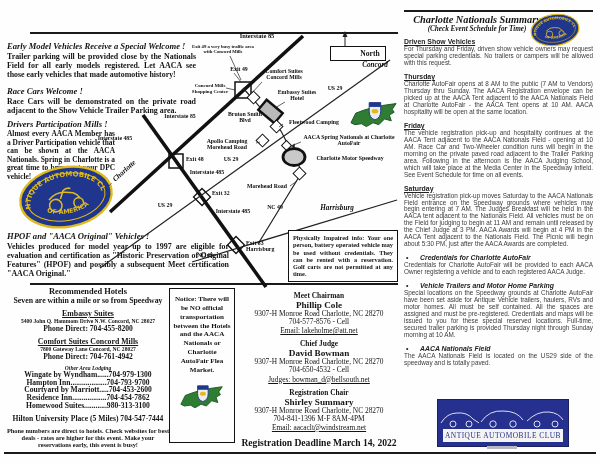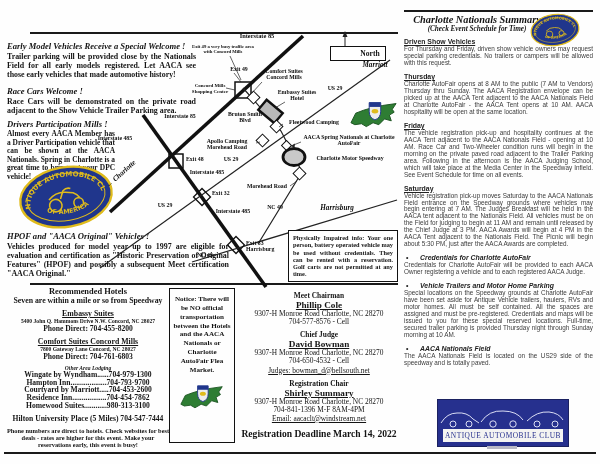--- a/index.html
+++ b/index.html
@@ -38,21 +38,21 @@
   .hotels .hphone{font:bold 7.6px "Liberation Serif",serif;}
   .hotels .oth{font:italic bold 5.6px "Liberation Serif",serif;margin-top:4px;}
   .hotels .lline{font:bold 7.6px "Liberation Serif",serif;line-height:1.02;}
   .hotels .hilton{font:bold 7.6px "Liberation Serif",serif;margin-top:4px;}
   .hotels .fine{font:bold 6.4px "Liberation Serif",serif;line-height:1.1;margin-top:4px;}
   .noticebox{position:absolute;left:169px;top:288px;width:64px;height:153px;border:1.6px solid #111;
              text-align:center;}
   .noticebox .ntext{font:bold 7.1px "Liberation Serif",serif;line-height:1.25;padding:6px 3px 0 3px;}
   .contacts{position:absolute;left:238px;top:291px;width:162px;text-align:center;}
   .contacts .role{font:bold 7.4px "Liberation Serif",serif;}
-  .contacts .nm{font:bold 9.2px "Liberation Serif",serif;text-decoration:underline;}
+  .contacts .nm{font:bold 9.2px "Liberation Serif",serif;}
   .contacts .dt{font:7.4px "Liberation Serif",serif;line-height:1.1;}
   .contacts .em{font:7.4px "Liberation Serif",serif;text-decoration:underline;}
   .contacts .blk{margin-bottom:4px;}
   .deadline{font:bold 9.6px "Liberation Serif",serif;margin-top:5px;}
   
   .banner{position:absolute;left:437px;top:399px;width:130px;height:46px;background:#26308e;border:1px solid #1b2160;}
   .banner .strip{position:absolute;left:5px;right:5px;bottom:4px;height:13px;background:#f4f4f2;
                  text-align:center;font:7.4px "Liberation Serif",serif;letter-spacing:.5px;color:#26308e;line-height:13px;
                  font-variant:small-caps;}
   .banner-cap{position:absolute;left:487px;top:446px;width:30px;height:3px;background:#b9b9c5;}
@@ -161,21 +161,21 @@
   <div class="ml" style="left:222px;top:111px;width:46px;">Bruton Smith Blvd</div>
   <div class="ml" style="left:283px;top:119px;width:62px;">Fleetwood Camping</div>
   <div class="ml" style="left:198px;top:138px;width:58px;">Apollo Camping Morehead Road</div>
   <div class="ml" style="left:301px;top:134px;width:96px;">AACA Spring Nationals at Charlotte AutoFair</div>
   <div class="ml" style="left:304px;top:155px;width:92px;">Charlotte Motor Speedway</div>
   <div class="ml" style="left:242px;top:183px;width:50px;">Morehead Road</div>
   <div class="ml left" style="left:186px;top:156px;width:30px;">Exit 48</div>
   <div class="ml left" style="left:212px;top:190px;width:30px;">Exit 32</div>
   <div class="ml left" style="left:246px;top:240px;width:34px;">Exit 33 Harrisburg</div>
   <div class="ml it" style="left:308px;top:204px;width:58px;text-align:center;">Harrisburg</div>
-  <div class="ml it" style="left:350px;top:61px;width:50px;">Marriott</div>
+  <div class="ml it" style="left:350px;top:61px;width:50px;">Concord</div>
   <div class="ml it" style="left:92px;top:170px;width:58px;transform:rotate(-42deg);">← Charlotte</div>
   <div class="northbox" style="left:330px;top:46px;width:30px;height:13px;padding-left:24px;">North</div>
 
   <div class="impaired" style="left:288px;top:230px;width:100px;">Physically Impaired info:  Your one person, battery operated vehicle may be used without credentials. They can be rented with a reservation.  Golf carts are not permitted at any time.</div>
 
   <svg class="abs" style="left:350px;top:96px;" width="48" height="42" viewBox="0 0 50 36">
     <path d="M1,24 L6,14 L14,11 L24,8 L34,6 L48,4 L44,10 L46,13 L41,16 L43,22 L36,20 L30,26 L24,24 L17,28 L12,25 L5,26 Z" fill="#2e7d33" stroke="#1c5422" stroke-width="1"></path>
     <g>
       <path d="M20,3 h12 v9 q0,7 -6,9 q-6,-2 -6,-9 Z" fill="#ececec" stroke="#20368c" stroke-width="1"></path>
       <rect x="20" y="3" width="12" height="4.5" fill="#20368c"></rect>
@@ -237,21 +237,21 @@
   </svg>
 
   <div class="hotels">
     <div class="h1">Recommended Hotels</div>
     <div class="h2">Seven are within a mile or so from Speedway</div>
     <div class="hname">Embassy Suites</div>
     <div class="haddr">5400 John Q. Hammons Drive N.W.  Concord, NC  28027</div>
     <div class="hphone">Phone Direct: 704-455-8200</div>
     <div class="hname">Comfort Suites Concord Mills</div>
     <div class="haddr">7800 Gateway Lane  Concord, NC 28027</div>
-    <div class="hphone">Phone Direct: 704-761-6803</div>
+    <div class="hphone">Phone Direct: 704-761-4942</div>
     <div class="oth">Other Area Lodging</div>
     <div class="lline">Wingate by Wyndham......704-979-1300</div>
     <div class="lline">Hampton Inn...................704-793-9700</div>
     <div class="lline">Courtyard by Marriott.....704-453-2600</div>
     <div class="lline">Residence Inn..................704-454-7862</div>
     <div class="lline">Homewood Suites............980-313-3100</div>
     <div class="hilton">Hilton University Place (5 Miles) 704-547-7444</div>
     <div class="fine">Phone numbers are direct to hotels.  Check websites for best deals - rates are higher for this event.  Make your reservations early, this event is busy!</div>
   </div>
 
@@ -266,20 +266,21 @@
       </g>
     </svg>
   </div>
 
   <div class="contacts">
     <div class="blk">
       <div class="role">Meet Chairman</div>
       <div class="nm">Phillip Cole</div>
       <div class="dt">9307-H Monroe Road  Charlotte, NC 28270</div>
       <div class="dt">704-577-8576 - Cell</div>
+      <div class="em">Email: lakeholme@att.net</div>
     </div>
     <div class="blk">
       <div class="role">Chief Judge</div>
       <div class="nm">David Bowman</div>
       <div class="dt">9307-H Monroe Road  Charlotte, NC 28270</div>
       <div class="dt">704-650-4532 - Cell</div>
       <div class="em">Judges: bowman_d@bellsouth.net</div>
     </div>
     <div class="blk">
       <div class="role">Registration Chair</div>

